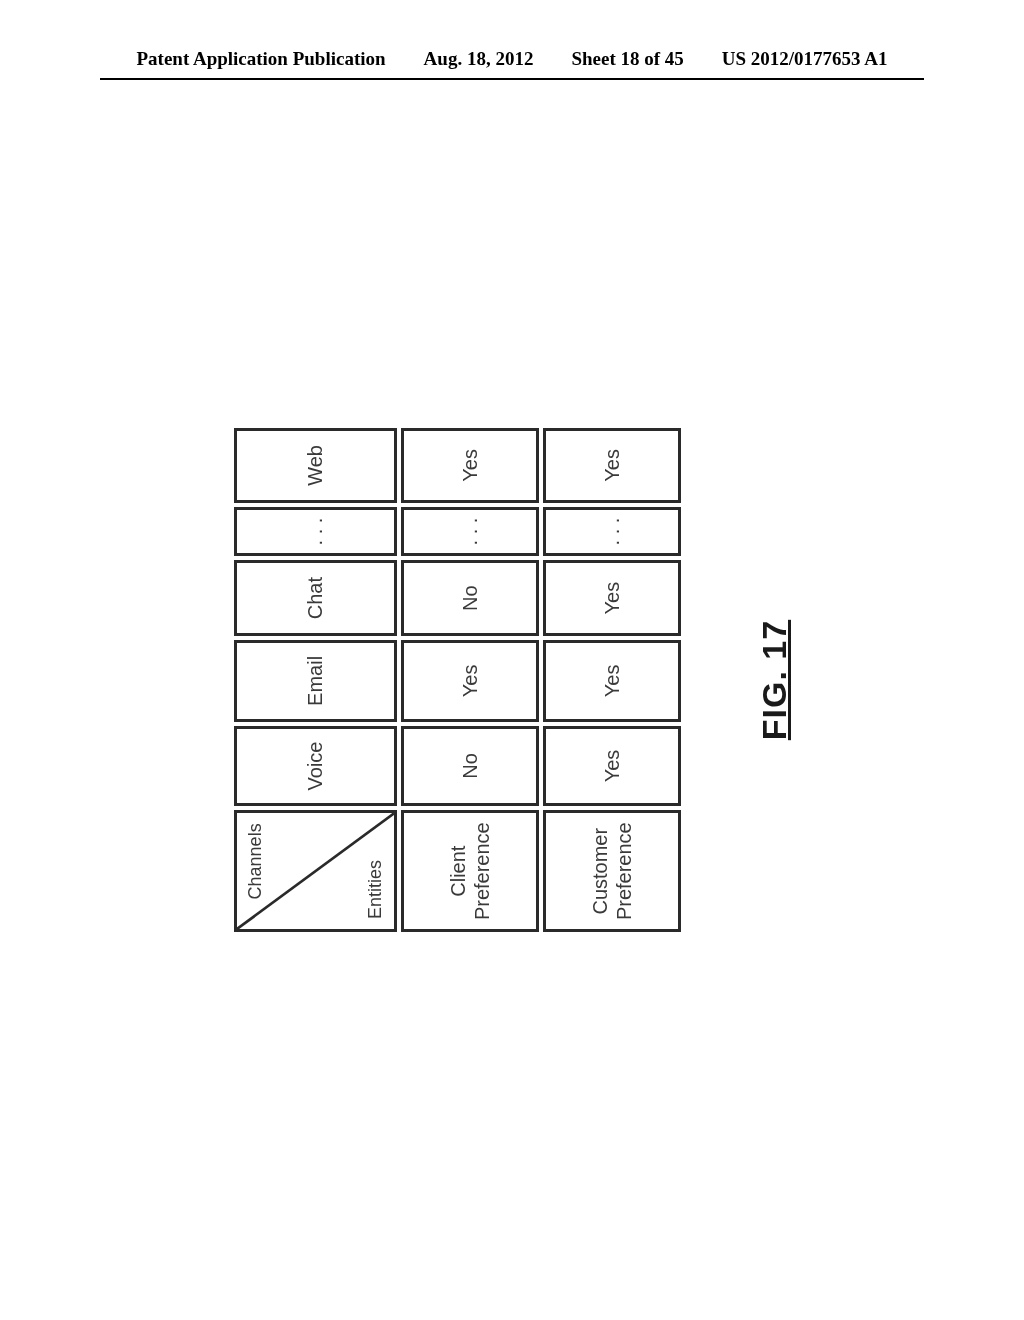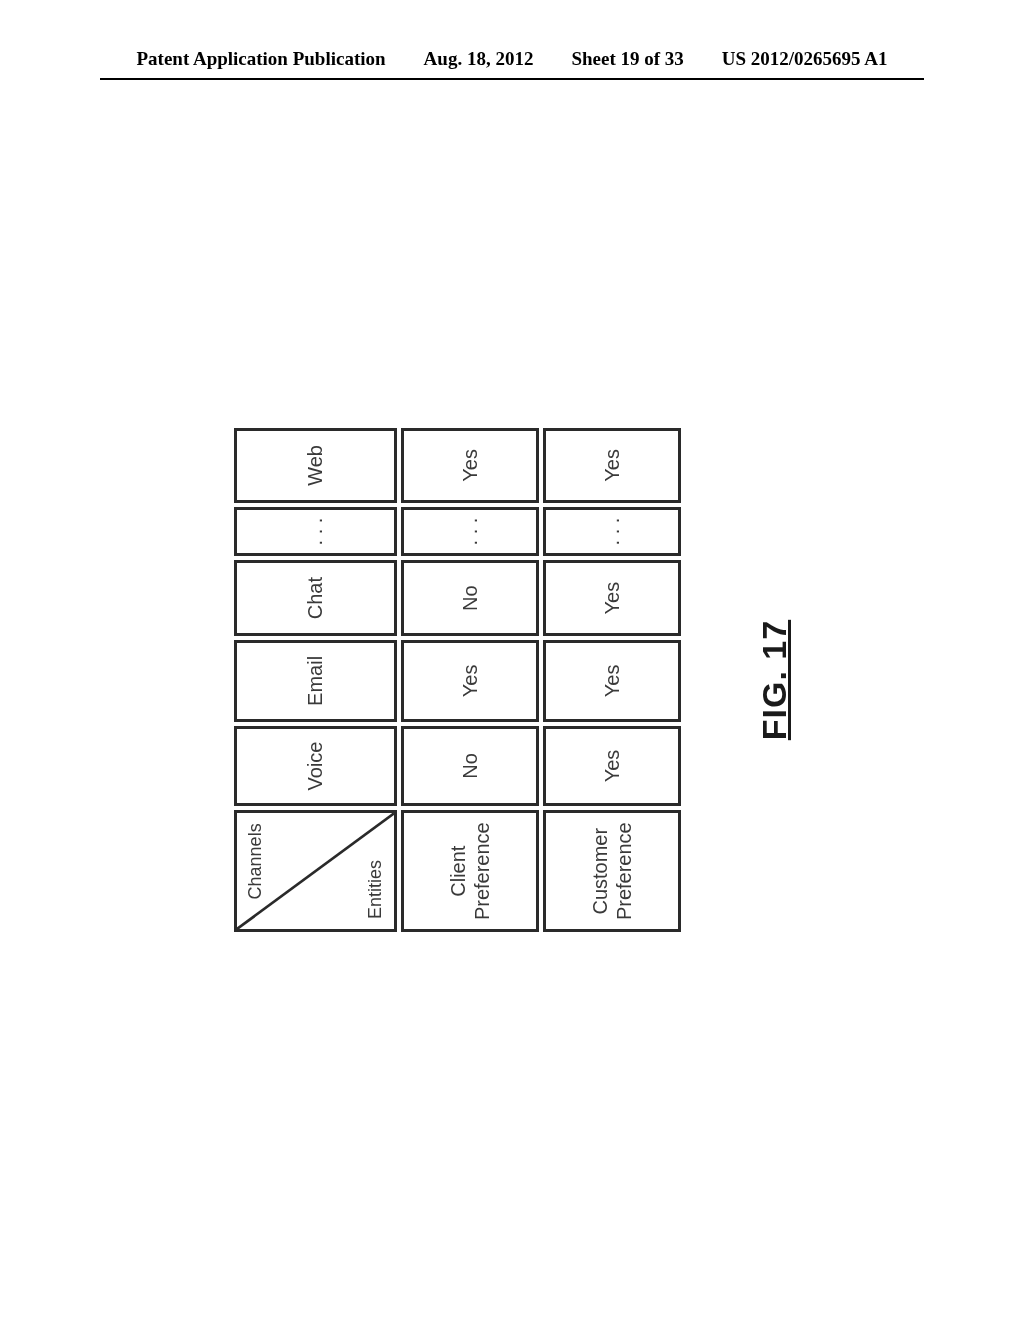--- a/index.html
+++ b/index.html
@@ -125,22 +125,22 @@
 </style>
 </head>
 <body>
 
 <div class="page">
 
   <div class="header">
     <div class="header-inner">
       <span>Patent Application Publication</span>
       <span>Aug. 18, 2012</span>
-      <span>Sheet 19 of 33</span>
-      <span>US 2012/0265695 A1</span>
+      <span>Sheet 18 of 45</span>
+      <span>US 2012/0177653 A1</span>
     </div>
   </div>
   <div class="rule"></div>
 
   <div class="figure-wrap">
     <div class="figure">
 
       <table class="channel-table">
         <tbody>
             <tr>

